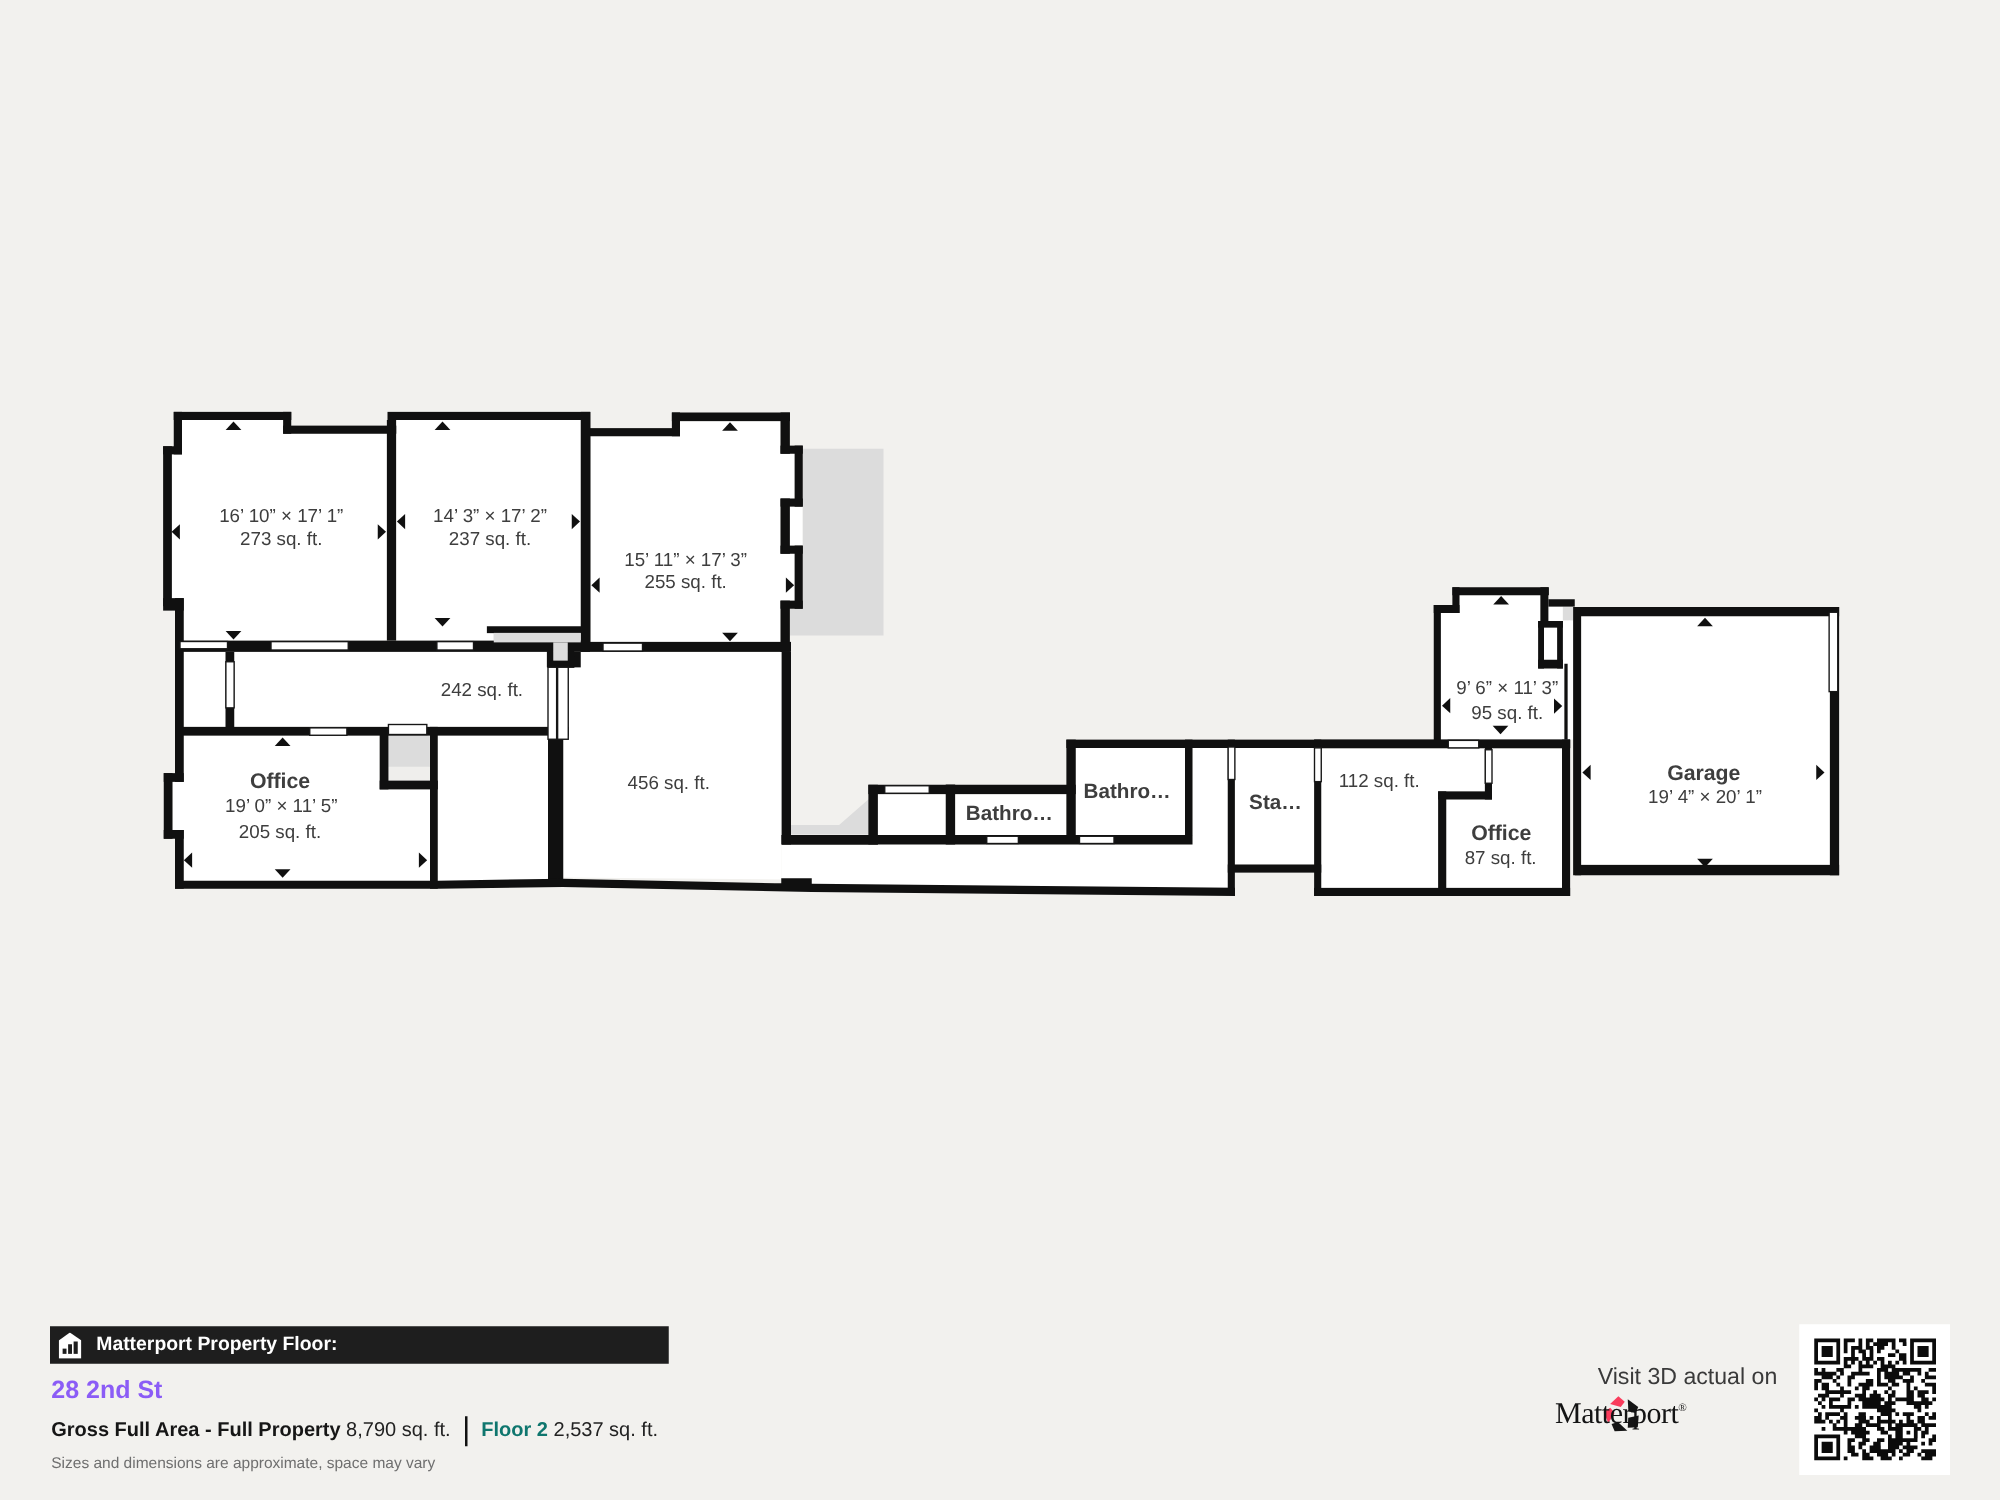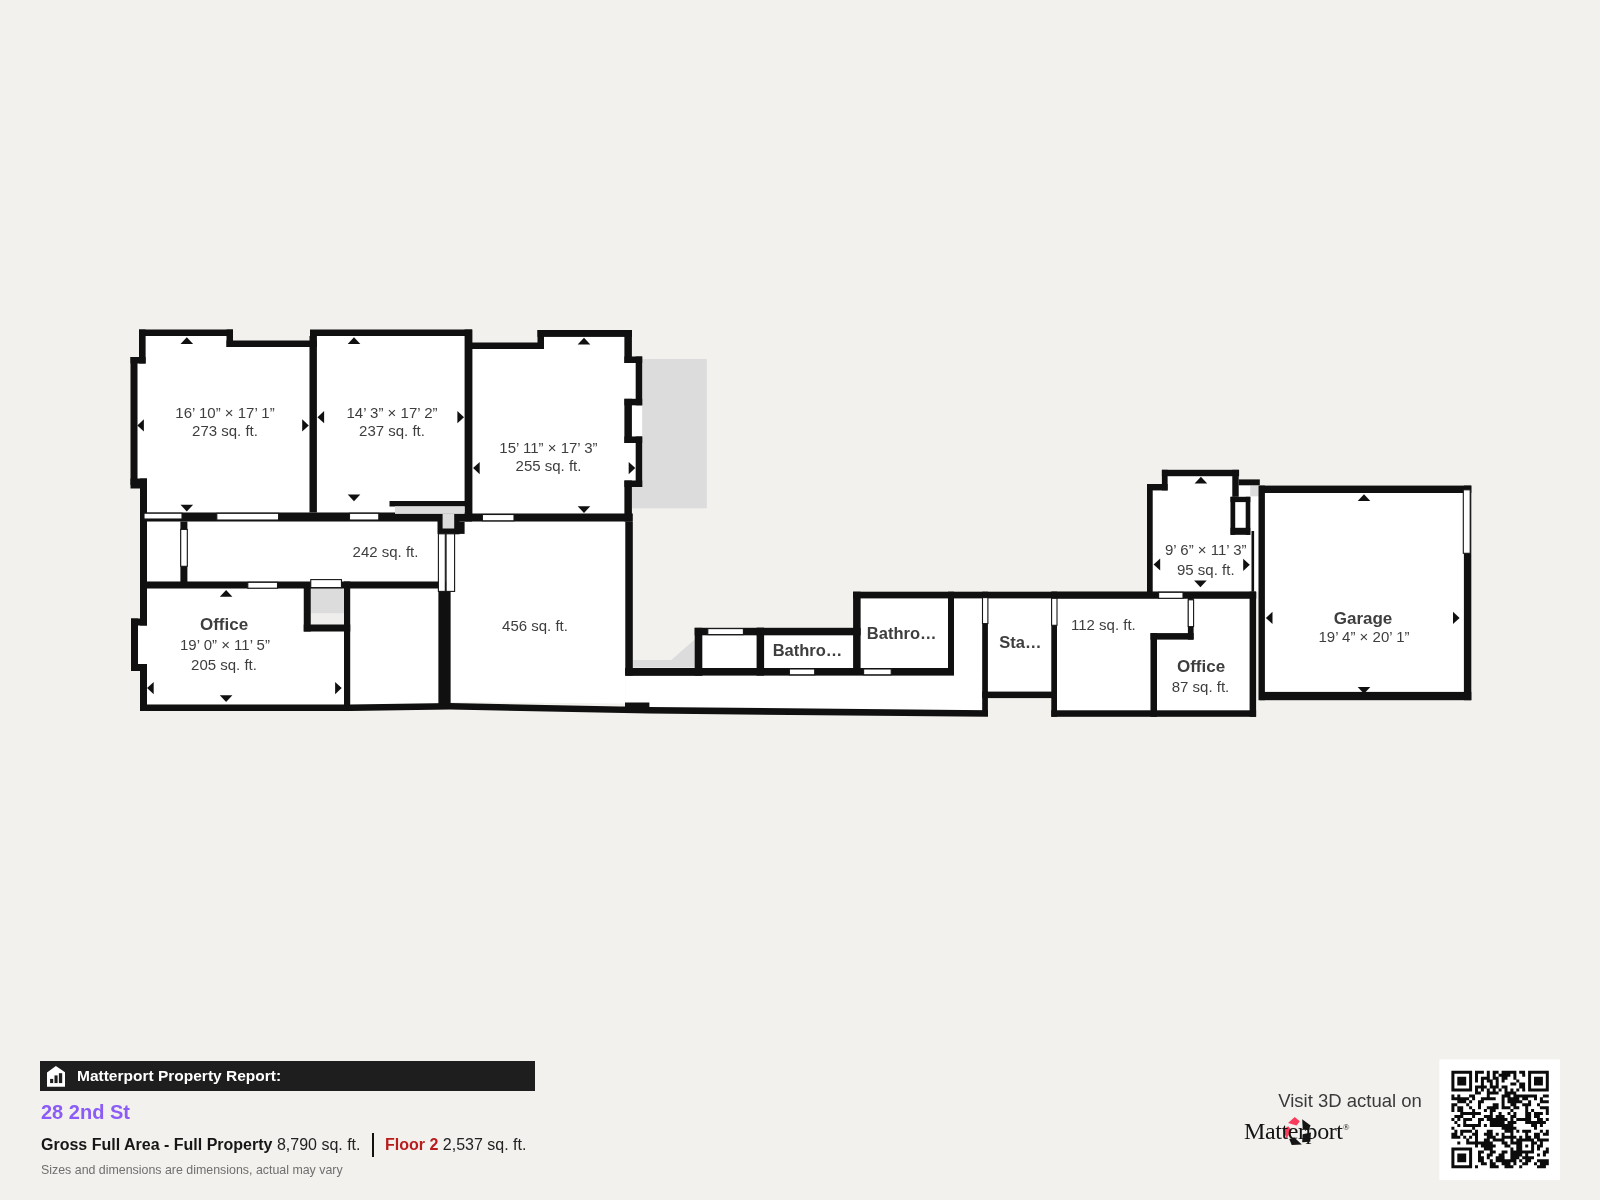--- a/index.html
+++ b/index.html
@@ -297,36 +297,36 @@
 <path d="M6.65,23.1 L11.7,21.5 L19.25,28.5 L9.1,28.9 Z" fill="#151515"></path>
 <path d="M5.6,10.15 L9.1,14.35 L4.0,22.4 L0.35,13.65 Z" fill="#fa3c5c"></path>
 </g>
 
 <g>
 <rect x="1439.4" y="1059.4" width="120.6" height="120.6" fill="#ffffff"></rect>
 <path d="M1451.4 1070.8h20.7v3.0h-20.7zM1475.0 1070.8h8.9v3.0h-8.9zM1486.8 1070.8h3.0v3.0h-3.0zM1492.7 1070.8h5.9v3.0h-5.9zM1501.6 1070.8h14.8v3.0h-14.8zM1519.2 1070.8h5.9v3.0h-5.9zM1528.1 1070.8h20.7v3.0h-20.7zM1451.4 1073.8h3.0v3.0h-3.0zM1469.1 1073.8h3.0v3.0h-3.0zM1475.0 1073.8h3.0v3.0h-3.0zM1486.8 1073.8h3.0v3.0h-3.0zM1492.7 1073.8h3.0v3.0h-3.0zM1498.6 1073.8h11.8v3.0h-11.8zM1513.4 1073.8h3.0v3.0h-3.0zM1522.2 1073.8h3.0v3.0h-3.0zM1528.1 1073.8h3.0v3.0h-3.0zM1545.8 1073.8h3.0v3.0h-3.0zM1451.4 1076.7h3.0v3.0h-3.0zM1457.3 1076.7h8.9v3.0h-8.9zM1469.1 1076.7h3.0v3.0h-3.0zM1475.0 1076.7h3.0v3.0h-3.0zM1480.9 1076.7h8.9v3.0h-8.9zM1492.7 1076.7h5.9v3.0h-5.9zM1501.6 1076.7h5.9v3.0h-5.9zM1513.4 1076.7h3.0v3.0h-3.0zM1528.1 1076.7h3.0v3.0h-3.0zM1534.0 1076.7h8.9v3.0h-8.9zM1545.8 1076.7h3.0v3.0h-3.0zM1451.4 1079.6h3.0v3.0h-3.0zM1457.3 1079.6h8.9v3.0h-8.9zM1469.1 1079.6h3.0v3.0h-3.0zM1475.0 1079.6h3.0v3.0h-3.0zM1480.9 1079.6h3.0v3.0h-3.0zM1486.8 1079.6h5.9v3.0h-5.9zM1495.7 1079.6h3.0v3.0h-3.0zM1501.6 1079.6h3.0v3.0h-3.0zM1516.3 1079.6h3.0v3.0h-3.0zM1528.1 1079.6h3.0v3.0h-3.0zM1534.0 1079.6h8.9v3.0h-8.9zM1545.8 1079.6h3.0v3.0h-3.0zM1451.4 1082.6h3.0v3.0h-3.0zM1457.3 1082.6h8.9v3.0h-8.9zM1469.1 1082.6h3.0v3.0h-3.0zM1480.9 1082.6h3.0v3.0h-3.0zM1489.8 1082.6h3.0v3.0h-3.0zM1495.7 1082.6h3.0v3.0h-3.0zM1510.4 1082.6h5.9v3.0h-5.9zM1519.2 1082.6h5.9v3.0h-5.9zM1528.1 1082.6h3.0v3.0h-3.0zM1534.0 1082.6h8.9v3.0h-8.9zM1545.8 1082.6h3.0v3.0h-3.0zM1451.4 1085.5h3.0v3.0h-3.0zM1469.1 1085.5h3.0v3.0h-3.0zM1475.0 1085.5h11.8v3.0h-11.8zM1489.8 1085.5h8.9v3.0h-8.9zM1501.6 1085.5h5.9v3.0h-5.9zM1519.2 1085.5h5.9v3.0h-5.9zM1528.1 1085.5h3.0v3.0h-3.0zM1545.8 1085.5h3.0v3.0h-3.0zM1451.4 1088.5h20.7v3.0h-20.7zM1475.0 1088.5h3.0v3.0h-3.0zM1480.9 1088.5h3.0v3.0h-3.0zM1486.8 1088.5h3.0v3.0h-3.0zM1492.7 1088.5h3.0v3.0h-3.0zM1498.6 1088.5h3.0v3.0h-3.0zM1504.5 1088.5h3.0v3.0h-3.0zM1510.4 1088.5h3.0v3.0h-3.0zM1516.3 1088.5h3.0v3.0h-3.0zM1522.2 1088.5h3.0v3.0h-3.0zM1528.1 1088.5h20.7v3.0h-20.7zM1475.0 1091.5h5.9v3.0h-5.9zM1486.8 1091.5h11.8v3.0h-11.8zM1504.5 1091.5h11.8v3.0h-11.8zM1451.4 1094.4h3.0v3.0h-3.0zM1457.3 1094.4h3.0v3.0h-3.0zM1469.1 1094.4h5.9v3.0h-5.9zM1486.8 1094.4h3.0v3.0h-3.0zM1501.6 1094.4h8.9v3.0h-8.9zM1513.4 1094.4h23.6v3.0h-23.6zM1542.9 1094.4h5.9v3.0h-5.9zM1451.4 1097.3h17.7v3.0h-17.7zM1472.1 1097.3h3.0v3.0h-3.0zM1480.9 1097.3h14.8v3.0h-14.8zM1501.6 1097.3h3.0v3.0h-3.0zM1507.5 1097.3h11.8v3.0h-11.8zM1522.2 1097.3h5.9v3.0h-5.9zM1534.0 1097.3h3.0v3.0h-3.0zM1539.9 1097.3h3.0v3.0h-3.0zM1457.3 1100.3h8.9v3.0h-8.9zM1469.1 1100.3h3.0v3.0h-3.0zM1478.0 1100.3h5.9v3.0h-5.9zM1501.6 1100.3h3.0v3.0h-3.0zM1507.5 1100.3h14.8v3.0h-14.8zM1528.1 1100.3h3.0v3.0h-3.0zM1539.9 1100.3h8.9v3.0h-8.9zM1451.4 1103.2h5.9v3.0h-5.9zM1466.2 1103.2h3.0v3.0h-3.0zM1478.0 1103.2h3.0v3.0h-3.0zM1492.7 1103.2h5.9v3.0h-5.9zM1501.6 1103.2h3.0v3.0h-3.0zM1510.4 1103.2h5.9v3.0h-5.9zM1522.2 1103.2h8.9v3.0h-8.9zM1537.0 1103.2h3.0v3.0h-3.0zM1451.4 1106.2h3.0v3.0h-3.0zM1457.3 1106.2h5.9v3.0h-5.9zM1469.1 1106.2h3.0v3.0h-3.0zM1478.0 1106.2h3.0v3.0h-3.0zM1486.8 1106.2h11.8v3.0h-11.8zM1501.6 1106.2h8.9v3.0h-8.9zM1513.4 1106.2h5.9v3.0h-5.9zM1525.2 1106.2h3.0v3.0h-3.0zM1539.9 1106.2h8.9v3.0h-8.9zM1451.4 1109.1h3.0v3.0h-3.0zM1457.3 1109.1h5.9v3.0h-5.9zM1472.1 1109.1h3.0v3.0h-3.0zM1483.9 1109.1h3.0v3.0h-3.0zM1489.8 1109.1h5.9v3.0h-5.9zM1510.4 1109.1h3.0v3.0h-3.0zM1525.2 1109.1h3.0v3.0h-3.0zM1531.1 1109.1h3.0v3.0h-3.0zM1545.8 1109.1h3.0v3.0h-3.0zM1460.2 1112.1h20.7v3.0h-20.7zM1489.8 1112.1h3.0v3.0h-3.0zM1498.6 1112.1h3.0v3.0h-3.0zM1507.5 1112.1h3.0v3.0h-3.0zM1513.4 1112.1h3.0v3.0h-3.0zM1525.2 1112.1h5.9v3.0h-5.9zM1534.0 1112.1h8.9v3.0h-8.9zM1545.8 1112.1h3.0v3.0h-3.0zM1454.4 1115.0h8.9v3.0h-8.9zM1472.1 1115.0h3.0v3.0h-3.0zM1483.9 1115.0h8.9v3.0h-8.9zM1495.7 1115.0h8.9v3.0h-8.9zM1510.4 1115.0h5.9v3.0h-5.9zM1525.2 1115.0h5.9v3.0h-5.9zM1534.0 1115.0h5.9v3.0h-5.9zM1451.4 1118.0h3.0v3.0h-3.0zM1457.3 1118.0h3.0v3.0h-3.0zM1463.2 1118.0h8.9v3.0h-8.9zM1478.0 1118.0h5.9v3.0h-5.9zM1486.8 1118.0h20.7v3.0h-20.7zM1510.4 1118.0h3.0v3.0h-3.0zM1516.3 1118.0h14.8v3.0h-14.8zM1537.0 1118.0h5.9v3.0h-5.9zM1545.8 1118.0h3.0v3.0h-3.0zM1454.4 1121.0h3.0v3.0h-3.0zM1463.2 1121.0h3.0v3.0h-3.0zM1478.0 1121.0h3.0v3.0h-3.0zM1489.8 1121.0h14.8v3.0h-14.8zM1507.5 1121.0h8.9v3.0h-8.9zM1525.2 1121.0h20.7v3.0h-20.7zM1457.3 1123.9h3.0v3.0h-3.0zM1463.2 1123.9h17.7v3.0h-17.7zM1483.9 1123.9h3.0v3.0h-3.0zM1489.8 1123.9h23.6v3.0h-23.6zM1531.1 1123.9h5.9v3.0h-5.9zM1539.9 1123.9h3.0v3.0h-3.0zM1451.4 1126.8h3.0v3.0h-3.0zM1472.1 1126.8h3.0v3.0h-3.0zM1501.6 1126.8h14.8v3.0h-14.8zM1534.0 1126.8h3.0v3.0h-3.0zM1454.4 1129.8h3.0v3.0h-3.0zM1460.2 1129.8h11.8v3.0h-11.8zM1475.0 1129.8h3.0v3.0h-3.0zM1486.8 1129.8h5.9v3.0h-5.9zM1504.5 1129.8h8.9v3.0h-8.9zM1516.3 1129.8h3.0v3.0h-3.0zM1522.2 1129.8h8.9v3.0h-8.9zM1539.9 1129.8h3.0v3.0h-3.0zM1545.8 1129.8h3.0v3.0h-3.0zM1451.4 1132.8h5.9v3.0h-5.9zM1460.2 1132.8h3.0v3.0h-3.0zM1472.1 1132.8h5.9v3.0h-5.9zM1483.9 1132.8h8.9v3.0h-8.9zM1495.7 1132.8h3.0v3.0h-3.0zM1501.6 1132.8h3.0v3.0h-3.0zM1510.4 1132.8h3.0v3.0h-3.0zM1525.2 1132.8h3.0v3.0h-3.0zM1534.0 1132.8h5.9v3.0h-5.9zM1542.9 1132.8h5.9v3.0h-5.9zM1451.4 1135.7h8.9v3.0h-8.9zM1463.2 1135.7h3.0v3.0h-3.0zM1469.1 1135.7h3.0v3.0h-3.0zM1475.0 1135.7h3.0v3.0h-3.0zM1486.8 1135.7h8.9v3.0h-8.9zM1501.6 1135.7h14.8v3.0h-14.8zM1519.2 1135.7h3.0v3.0h-3.0zM1525.2 1135.7h5.9v3.0h-5.9zM1534.0 1135.7h5.9v3.0h-5.9zM1466.2 1138.6h3.0v3.0h-3.0zM1475.0 1138.6h3.0v3.0h-3.0zM1483.9 1138.6h5.9v3.0h-5.9zM1492.7 1138.6h11.8v3.0h-11.8zM1510.4 1138.6h3.0v3.0h-3.0zM1516.3 1138.6h17.7v3.0h-17.7zM1537.0 1138.6h11.8v3.0h-11.8zM1457.3 1141.6h3.0v3.0h-3.0zM1466.2 1141.6h26.6v3.0h-26.6zM1501.6 1141.6h5.9v3.0h-5.9zM1510.4 1141.6h11.8v3.0h-11.8zM1531.1 1141.6h5.9v3.0h-5.9zM1539.9 1141.6h3.0v3.0h-3.0zM1475.0 1144.5h3.0v3.0h-3.0zM1480.9 1144.5h14.8v3.0h-14.8zM1504.5 1144.5h5.9v3.0h-5.9zM1516.3 1144.5h5.9v3.0h-5.9zM1525.2 1144.5h3.0v3.0h-3.0zM1531.1 1144.5h3.0v3.0h-3.0zM1537.0 1144.5h5.9v3.0h-5.9zM1451.4 1147.5h20.7v3.0h-20.7zM1483.9 1147.5h8.9v3.0h-8.9zM1510.4 1147.5h3.0v3.0h-3.0zM1516.3 1147.5h5.9v3.0h-5.9zM1531.1 1147.5h3.0v3.0h-3.0zM1537.0 1147.5h3.0v3.0h-3.0zM1545.8 1147.5h3.0v3.0h-3.0zM1451.4 1150.5h3.0v3.0h-3.0zM1469.1 1150.5h3.0v3.0h-3.0zM1478.0 1150.5h5.9v3.0h-5.9zM1489.8 1150.5h5.9v3.0h-5.9zM1501.6 1150.5h5.9v3.0h-5.9zM1510.4 1150.5h23.6v3.0h-23.6zM1542.9 1150.5h5.9v3.0h-5.9zM1451.4 1153.4h3.0v3.0h-3.0zM1457.3 1153.4h8.9v3.0h-8.9zM1469.1 1153.4h3.0v3.0h-3.0zM1478.0 1153.4h3.0v3.0h-3.0zM1486.8 1153.4h5.9v3.0h-5.9zM1498.6 1153.4h5.9v3.0h-5.9zM1510.4 1153.4h11.8v3.0h-11.8zM1525.2 1153.4h3.0v3.0h-3.0zM1537.0 1153.4h3.0v3.0h-3.0zM1542.9 1153.4h3.0v3.0h-3.0zM1451.4 1156.3h3.0v3.0h-3.0zM1457.3 1156.3h8.9v3.0h-8.9zM1469.1 1156.3h3.0v3.0h-3.0zM1478.0 1156.3h5.9v3.0h-5.9zM1486.8 1156.3h3.0v3.0h-3.0zM1495.7 1156.3h8.9v3.0h-8.9zM1510.4 1156.3h8.9v3.0h-8.9zM1522.2 1156.3h11.8v3.0h-11.8zM1451.4 1159.3h3.0v3.0h-3.0zM1457.3 1159.3h8.9v3.0h-8.9zM1469.1 1159.3h3.0v3.0h-3.0zM1478.0 1159.3h5.9v3.0h-5.9zM1489.8 1159.3h3.0v3.0h-3.0zM1495.7 1159.3h20.7v3.0h-20.7zM1519.2 1159.3h3.0v3.0h-3.0zM1525.2 1159.3h5.9v3.0h-5.9zM1537.0 1159.3h11.8v3.0h-11.8zM1451.4 1162.2h3.0v3.0h-3.0zM1469.1 1162.2h3.0v3.0h-3.0zM1480.9 1162.2h5.9v3.0h-5.9zM1489.8 1162.2h5.9v3.0h-5.9zM1501.6 1162.2h8.9v3.0h-8.9zM1513.4 1162.2h3.0v3.0h-3.0zM1522.2 1162.2h5.9v3.0h-5.9zM1534.0 1162.2h3.0v3.0h-3.0zM1539.9 1162.2h8.9v3.0h-8.9zM1451.4 1165.2h20.7v3.0h-20.7zM1475.0 1165.2h3.0v3.0h-3.0zM1489.8 1165.2h8.9v3.0h-8.9zM1504.5 1165.2h8.9v3.0h-8.9zM1519.2 1165.2h3.0v3.0h-3.0zM1537.0 1165.2h8.9v3.0h-8.9z" fill="#0b0b0b"></path>
 </g>
 </svg>
 
-<div class="abs" style="left:40px;top:1061px;width:495px;height:30px;background:#1e1e1e;color:#fff;font-weight:bold;font-size:15.5px;line-height:30px;padding-left:37px;box-sizing:border-box;">Matterport Property Report:</div>
+<div class="abs" style="left:40px;top:1061px;width:495px;height:30px;background:#1e1e1e;color:#fff;font-weight:bold;font-size:15.5px;line-height:30px;padding-left:37px;box-sizing:border-box;">Matterport Property Floor:</div>
 
 <svg class="abs" style="left:47px;top:1065.8px" width="18.2" height="20.8" viewBox="0 0 18.2 20.8">
 <path d="M8.9,0 L18.2,6.4 L18.2,20.8 L0,20.8 L0,6.4 Z" fill="#ffffff"></path>
 <rect x="3.1" y="12.9" width="3.1" height="4.2" fill="#1e1e1e"></rect>
 <rect x="7.5" y="9.4" width="3.1" height="7.7" fill="#1e1e1e"></rect>
 <rect x="11.9" y="7.2" width="3.3" height="9.9" fill="#1e1e1e"></rect>
 </svg>
 
 <div class="abs" style="left:41px;top:1101px;font-size:20px;font-weight:bold;color:#8b5cf6;">28 2nd St</div>
 
 <div class="abs" style="left:41px;top:1132px;height:26px;display:flex;align-items:center;font-size:16px;color:#222;">
 <span style="font-weight:bold;color:#161616;">Gross Full Area - Full Property</span>
     <span>&nbsp;8,790 sq. ft.</span>
 <span style="display:inline-block;width:2.5px;height:24px;background:#111;margin:0 11px;"></span>
-<span style="font-weight:bold;color:#b91c1c;">Floor 2</span>
+<span style="font-weight:bold;color:#0f766e;">Floor 2</span>
     <span>&nbsp;2,537 sq. ft.</span>
 </div>
 
-<div class="abs" style="left:41px;top:1163px;font-size:12.4px;color:#6f6f6f;">Sizes and dimensions are dimensions, actual may vary</div>
+<div class="abs" style="left:41px;top:1163px;font-size:12.4px;color:#6f6f6f;">Sizes and dimensions are approximate, space may vary</div>
 
 <div class="abs" style="left:1270px;top:1090px;width:160px;text-align:center;font-size:18.5px;color:#3a3a3a;">Visit 3D actual on</div>
 
 <div class="abs" style="left:1244px;top:1118px;font-family:Liberation Serif, serif;font-size:24px;color:#141414;letter-spacing:-0.4px;">Matterport<span style="font-size:9px;vertical-align:9px;">®</span></div>
 
 </body></html>

